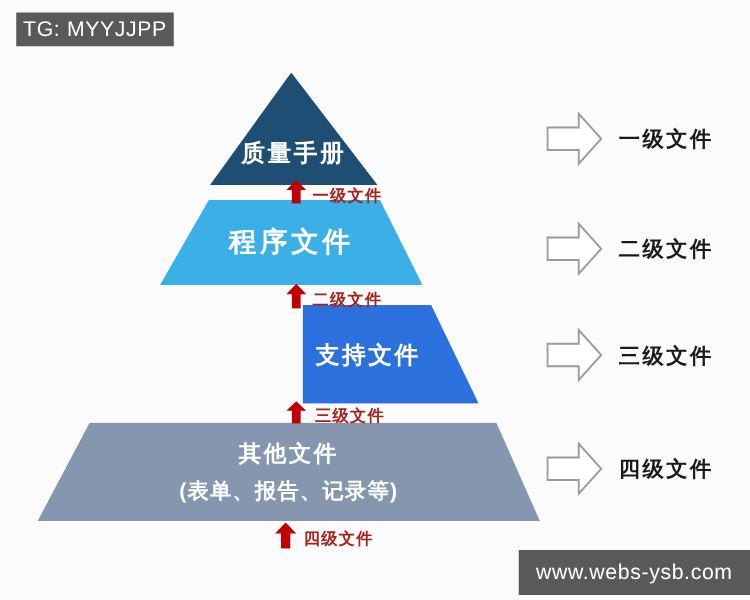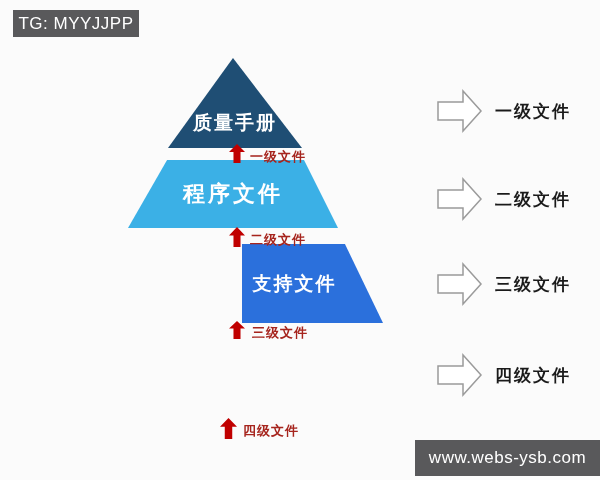--- a/index.html
+++ b/index.html
@@ -89,20 +89,24 @@
 
   <div class="tier tier1">
     <span>质量手册</span>
   </div>
   <div class="tier tier2">
     <span>程序文件</span>
   </div>
   <div class="tier tier3R">
     <span>支持文件</span>
   </div>
+  <div class="tier tier4">
+    <span>其他文件</span>
+    <span class="sub">(表单、报告、记录等)</span>
+  </div>
 
   <div class="red-arrow ra1"></div>
   <div class="red-label rl1">一级文件</div>
 
   <div class="red-arrow ra2"></div>
   <div class="red-label rl2">二级文件</div>
 
   <div class="red-arrow ra3"></div>
   <div class="red-label rl3">三级文件</div>
 

